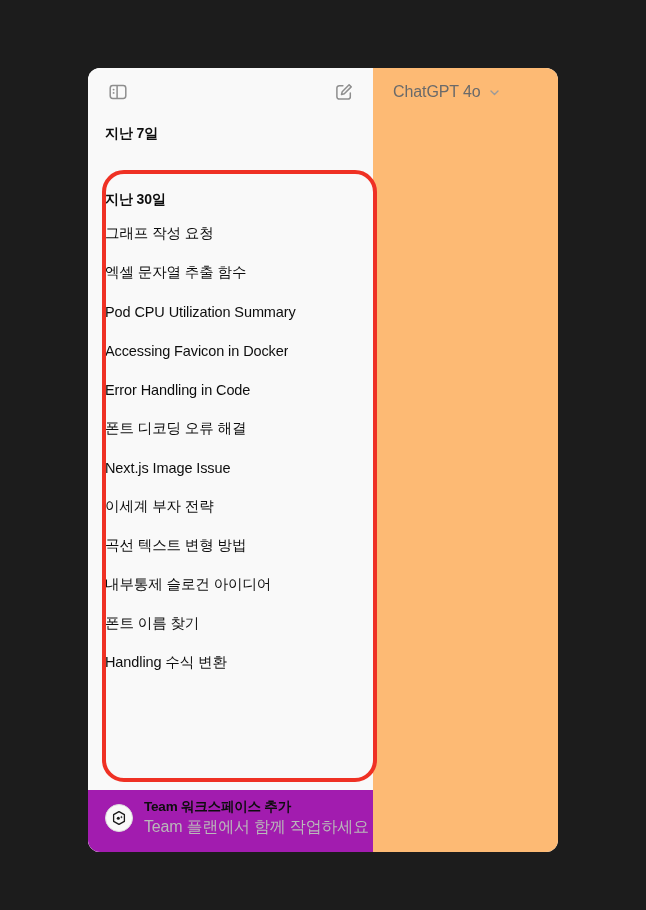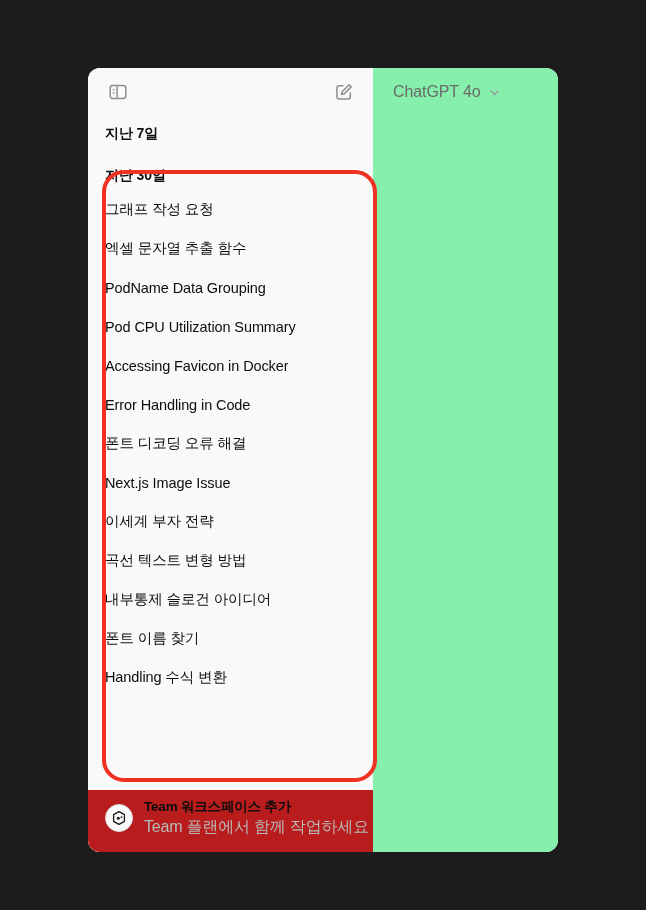--- a/index.html
+++ b/index.html
@@ -72,21 +72,21 @@
     font-size: 14px;
     font-weight: bold;
     color: #0d0d0d;
     padding: 0 5px;
     letter-spacing: -0.1px;
   }
 
   #group-7days { margin-top: 9px; }
 
   #group-30days-header {
-    margin-top: 24px;
+    margin-top: 48px;
   }
 
   .chat-list { list-style: none; margin-top: 5px; }
 
   .chat-item {
     height: 39px;
     display: flex;
     align-items: center;
     padding: 0 5px;
     font-size: 14.5px;
@@ -104,21 +104,21 @@
     white-space: nowrap;
   }
 
   
   #sidebar-footer {
     flex: 0 0 62px;
     display: flex;
     align-items: center;
     gap: 11px;
     padding: 0 14px 6px 17px;
-    background: #b91c1c;
+    background: #a21caf;
     cursor: pointer;
   }
 
   #workspace-badge {
     width: 28px;
     height: 28px;
     flex: 0 0 28px;
     border-radius: 50%;
     border: 1px solid #dcdcdc;
     display: flex;
@@ -140,21 +140,21 @@
   #footer-subtitle {
     font-size: 16px;
     color: #b9b9b9;
     white-space: nowrap;
     letter-spacing: -0.2px;
   }
 
   
   #main-pane {
     flex: 1 1 auto;
-    background: #86efac;
+    background: #fdba74;
     position: relative;
   }
 
   #main-topbar {
     height: 48px;
     display: flex;
     align-items: center;
     padding-left: 20px;
     gap: 7px;
   }
@@ -214,23 +214,20 @@
       <div>
         <div id="group-30days-header" class="section-header">지난 30일</div>
         <ul class="chat-list" id="chat-list-30days">
             <li class="chat-item">
               <span>그래프 작성 요청</span>
             </li>
             <li class="chat-item">
               <span>엑셀 문자열 추출 함수</span>
             </li>
             <li class="chat-item">
-              <span>PodName Data Grouping</span>
-            </li>
-            <li class="chat-item">
               <span>Pod CPU Utilization Summary</span>
             </li>
             <li class="chat-item">
               <span>Accessing Favicon in Docker</span>
             </li>
             <li class="chat-item">
               <span>Error Handling in Code</span>
             </li>
             <li class="chat-item">
               <span>폰트 디코딩 오류 해결</span>

